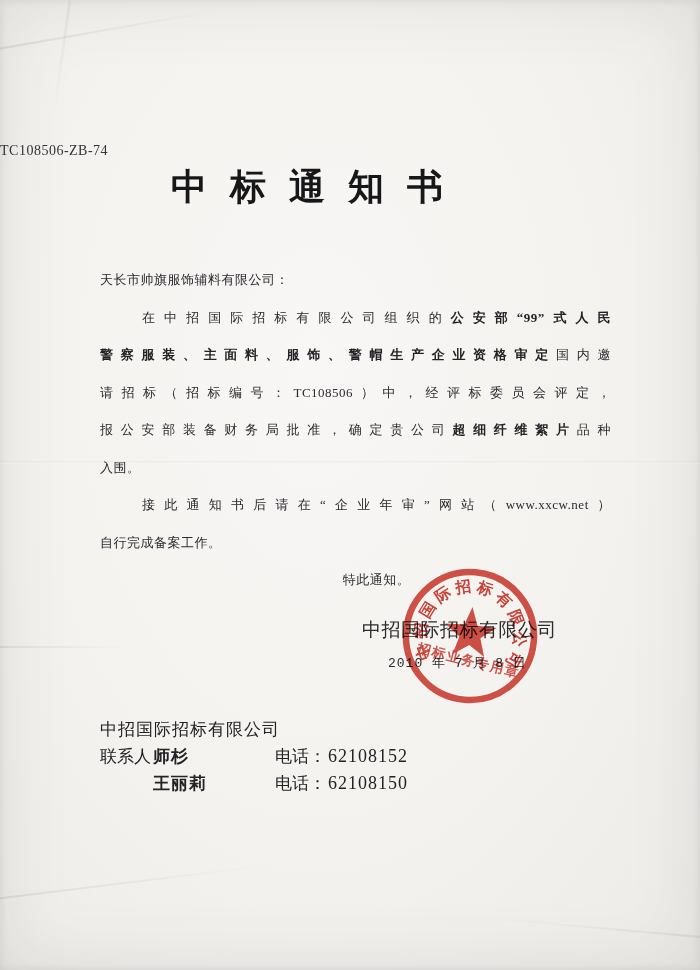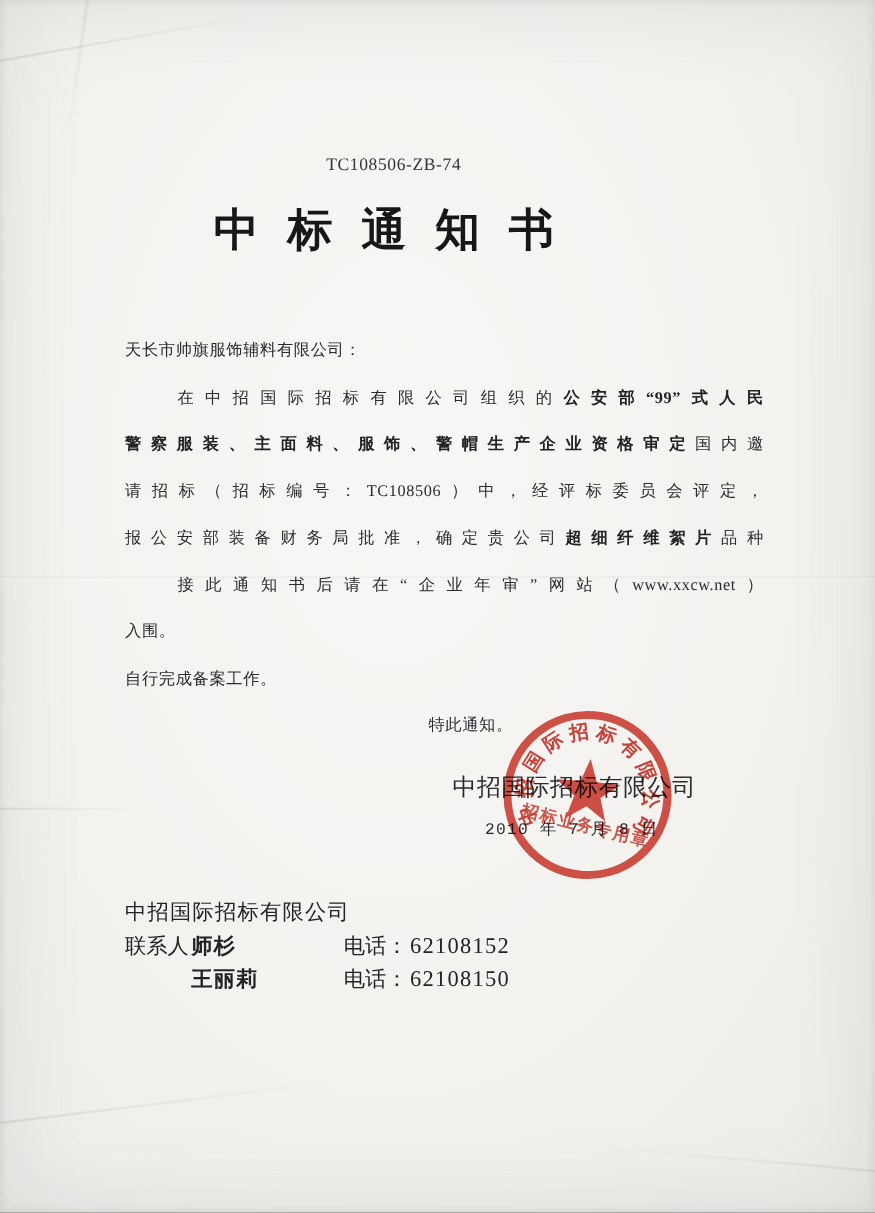--- a/index.html
+++ b/index.html
@@ -27,26 +27,26 @@
       background:linear-gradient(90deg,rgba(120,115,108,.16),rgba(120,115,108,0));
       transform:rotate(-7deg);}
   .c5{right:-30px;top:928px;width:240px;height:2px;
       background:linear-gradient(270deg,rgba(120,115,108,.14),rgba(120,115,108,0));
       transform:rotate(5deg);}
   .c6{left:60px;top:0;width:3px;height:120px;
       background:linear-gradient(180deg,rgba(120,115,108,.10),rgba(120,115,108,0));
       transform:rotate(8deg);}
 
   .ref{
-    position:absolute;left:0;top:125px;width:630px;
-    text-align:center;font-size:14px;letter-spacing:.5px;color:#333338;
+    position:absolute;left:0;top:143px;width:630px;
+    text-align:left;font-size:14px;letter-spacing:.5px;color:#333338;
   }
   .title{
     position:absolute;left:171px;top:167px;margin:0;
-    font-family:Liberation Mono, monospace;
+    font-family:Liberation Serif, serif;
     font-weight:bold;font-size:36px;line-height:40px;
     letter-spacing:23px;color:#17171a;white-space:nowrap;
   }
   .body-text{
     position:absolute;left:100px;top:261px;width:511px;
     font-size:13px;letter-spacing:.5px;color:#2b2b31;
   }
   .bline{height:37.5px;line-height:37.5px;white-space:nowrap;}
   .bline.just{white-space:normal;text-align:justify;text-align-last:justify;}
   .bline.ind{padding-left:42px;text-align:center;}
@@ -104,22 +104,22 @@
   <div class="ref">TC108506-ZB-74</div>
 
   <h1 class="title">中标通知书</h1>
 
   <div class="body-text">
       <div class="bline"><span>天长市帅旗服饰辅料有限公司：</span></div>
       <div class="bline just ind"><span>在中招国际招标有限公司组织的</span><span class="b">公安部“99”式人民</span></div>
       <div class="bline just"><span class="b">警察服装、主面料、服饰、警帽生产企业资格审定</span><span>国内邀</span></div>
       <div class="bline just"><span>请招标（招标编号：TC108506）中，经评标委员会评定，</span></div>
       <div class="bline just"><span>报公安部装备财务局批准，确定贵公司</span><span class="b">超细纤维絮片</span><span>品种</span></div>
+      <div class="bline"><span>入围。</span></div>
       <div class="bline just ind"><span>接此通知书后请在“企业年审”网站（www.xxcw.net）</span></div>
-      <div class="bline"><span>入围。</span></div>
       <div class="bline"><span>自行完成备案工作。</span></div>
       <div class="bline ind"><span>特此通知。</span></div>
     </div>
 
   <div class="sig-company">中招国际招标有限公司</div>
   <div class="sig-date">2010 年 7 月 8 日</div>
 
   <svg class="stamp" viewBox="0 0 170 170">
     <circle class="ring" cx="85" cy="85" r="64"></circle>
     <polygon class="star" points="0,-27 6.5,-8.9 25.7,-8.3 10.5,3.4 15.9,21.8 0,11 -15.9,21.8 -10.5,3.4 -25.7,-8.3 -6.5,-8.9" transform="translate(85,83)"></polygon>

